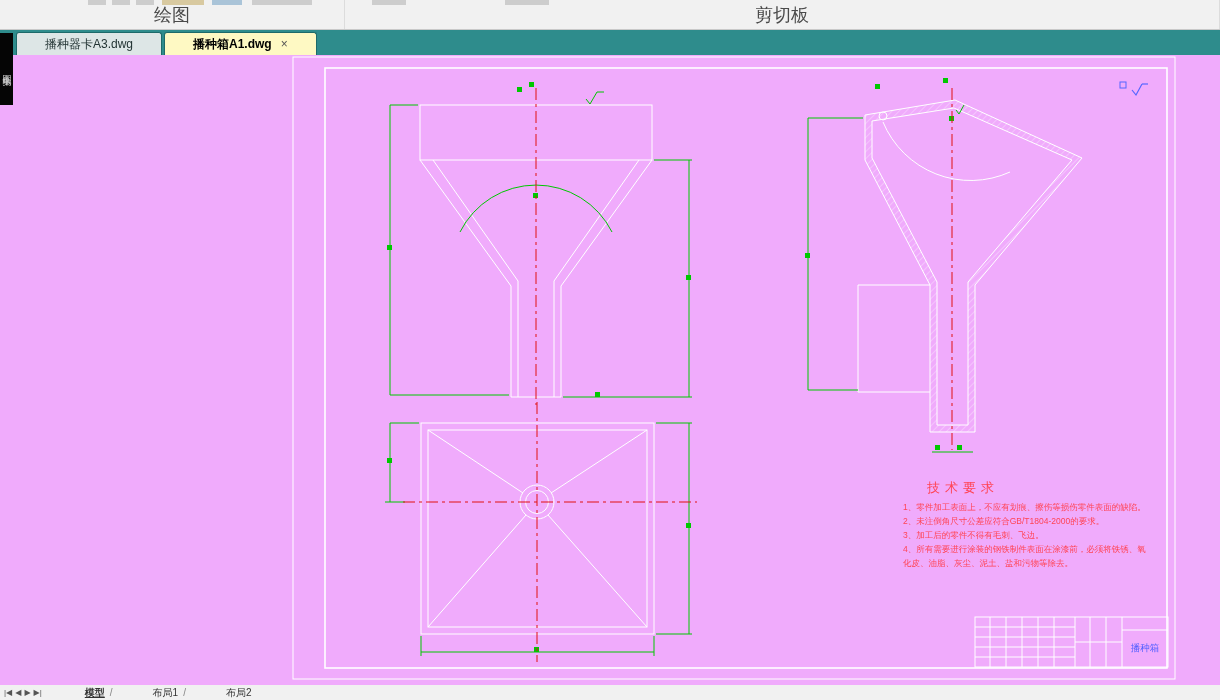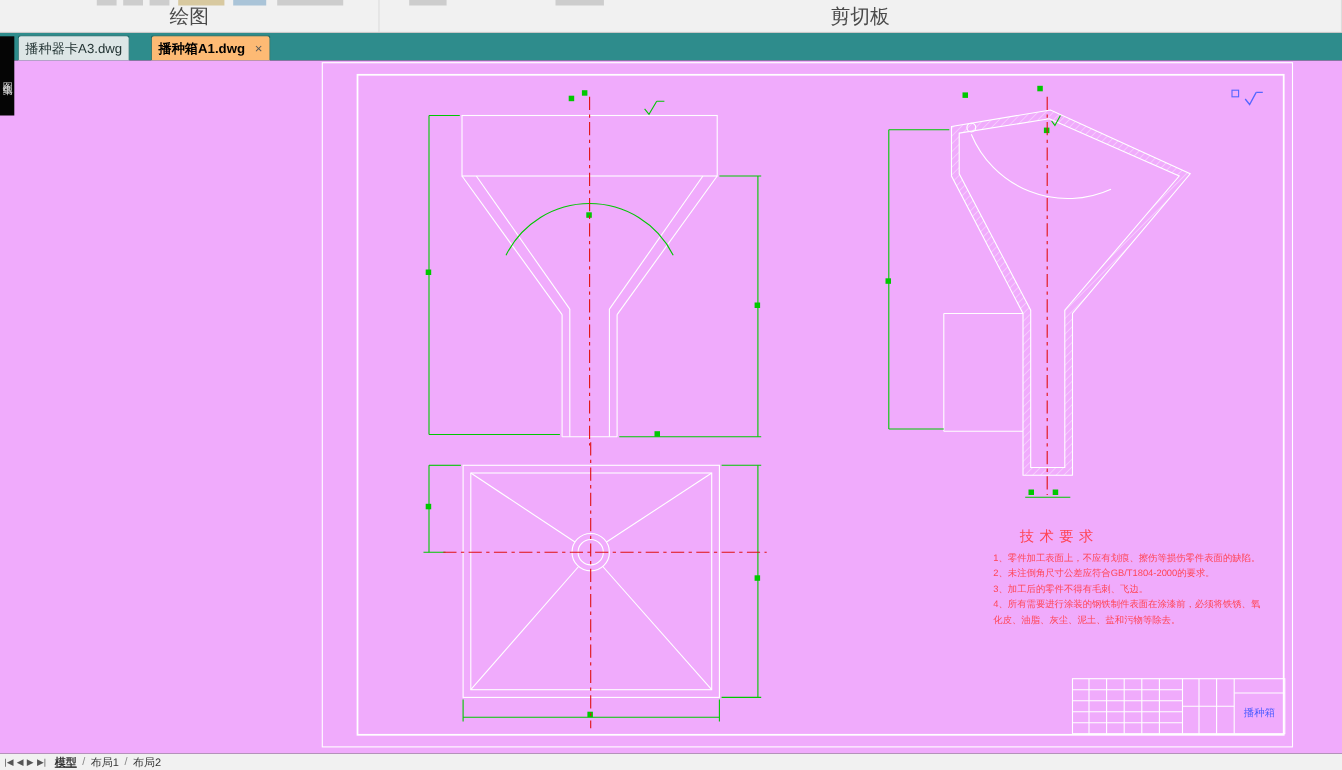--- a/index.html
+++ b/index.html
@@ -8,37 +8,37 @@
   
   .ribbon{height:30px;background:#f1f1f1;display:flex;position:relative;
           border-bottom:1px solid #c9c9c9;box-sizing:border-box;}
   .panel{display:flex;align-items:center;justify-content:center;
          color:#4a4a4a;font-size:18px;border-right:1px solid #dcdcdc;box-sizing:border-box;}
   .p0{width:345px}.p1{width:120px}.p2{width:160px}.p3{width:375px}.p4{flex:1}
   .sliver{position:absolute;top:0;height:5px;background:#cdcdcd;}
   
   .tabbar{height:25px;background:#2e8c8c;display:flex;align-items:flex-end;
           padding-left:16px;box-sizing:border-box;}
-  .doctab{height:22px;display:flex;align-items:center;padding:0 6px;
-          font-size:12px;margin-right:19px;border:1px solid #1d6a6a;border-bottom:none;
+  .doctab{height:22px;display:flex;align-items:center;padding:0 28px;
+          font-size:12px;margin-right:2px;border:1px solid #1d6a6a;border-bottom:none;
           border-radius:3px 3px 0 0;white-space:nowrap;}
   .doctab.inactive{background:#dde6e6;color:#223333;}
-  .doctab.active{background:#fdba74;color:#000;font-weight:bold;}
+  .doctab.active{background:#fef9c3;color:#000;font-weight:bold;}
   .doctab .close{margin-left:9px;font-weight:normal;color:#555;font-size:12px;line-height:1;}
   
   .canvas{position:relative;height:630px;background:#f0abfc;}
   .canvas svg{position:absolute;left:0;top:0;}
   .leftpal{position:absolute;left:0;top:-22px;width:13px;height:72px;background:#050505;
            color:#cfcfcf;font-size:9px;writing-mode:vertical-rl;text-orientation:upright;
            text-align:center;z-index:4;letter-spacing:1px;}
   
   .statusbar{height:15px;background:#f1f1f1;display:flex;align-items:center;
              font-size:10px;color:#333;padding-left:4px;box-sizing:border-box;}
   .nav{color:#555;font-size:8px;margin-right:3px;}
-  .ltab{padding:0 5px;white-space:nowrap;}
+  .ltab{padding:0 5px;white-space:nowrap;margin-left:35px;}
   .ltab.active{font-weight:bold;text-decoration:underline;}
   .sep{color:#888;}
 </style>
 </head>
 <body>
 
 <div class="ribbon">
   <div class="sliver" style="left:88px;width:18px"></div>
   <div class="sliver" style="left:112px;width:18px"></div>
   <div class="sliver" style="left:136px;width:18px"></div>

